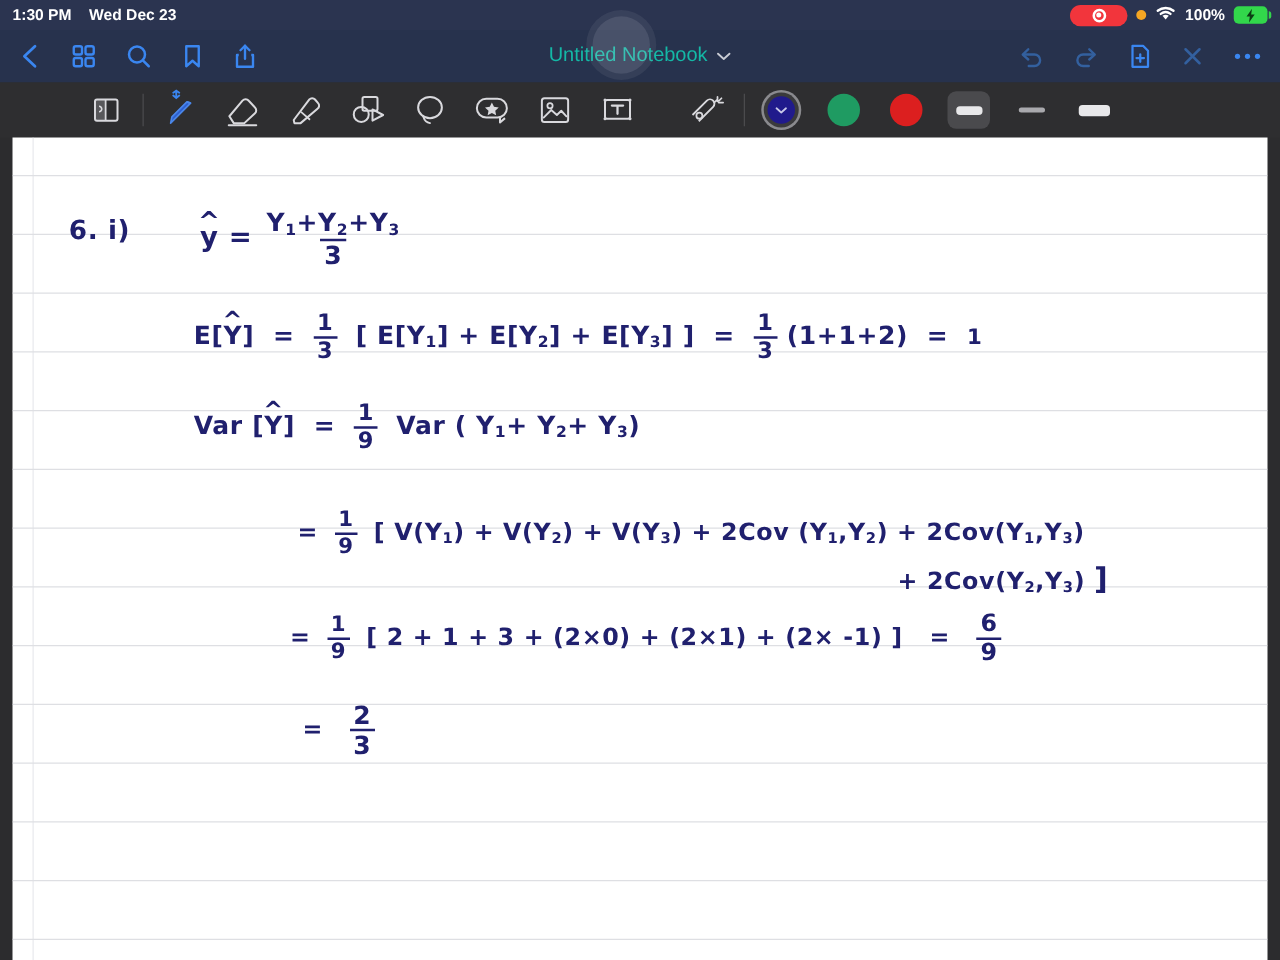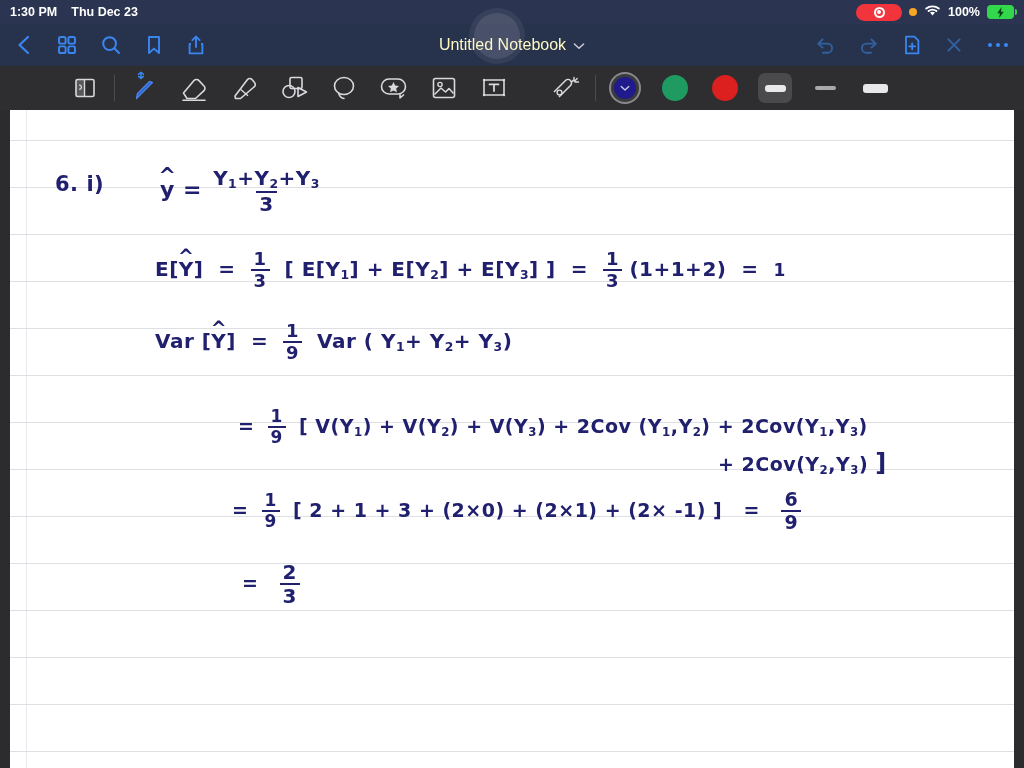--- a/index.html
+++ b/index.html
@@ -47,21 +47,21 @@
     position: absolute; top: 24px; left: 0; width: 1024px; height: 42px;
     background: #27324d;
     display: flex; align-items: center; padding: 0 14px;
   }
   .nav-left { display: flex; align-items: center; gap: 22px; }
   .nav-right { margin-left: auto; display: flex; align-items: center; gap: 22px; }
   .navicon { color: #3a86f0; display: flex; align-items: center; justify-content: center; }
   .navicon.dim { color: #33609f; }
   .nav-title {
     position: absolute; left: 0; width: 1024px; text-align: center;
-    color: #fef9c3; font-size: 16px; pointer-events: none;
+    color: #14b8a6; font-size: 16px; pointer-events: none;
     display: flex; align-items: center; justify-content: center; gap: 7px;
   }
   .touch-ring {
     position: absolute; left: 474px; top: 13px; width: 46px; height: 46px;
     border-radius: 50%; background: rgba(235,238,245,0.17);
     box-shadow: 0 0 0 5px rgba(235,238,245,0.07);
   }
 
   
   .toolbar {
@@ -104,21 +104,21 @@
   }
 </style>
 </head>
 <body>
 
 <div id="app">
 
   <div class="statusbar">
     <div class="status-left">
       <span>1:30 PM</span>
-      <span>Thu Dec 23</span>
+      <span>Wed Dec 23</span>
     </div>
     <div class="status-right">
       <span class="rec-pill">
         <span class="rec-dot">
             <i></i>
           </span>
       </span>
       <span class="orange-dot"></span>
       <span>
         <svg width="17" height="13" viewBox="0 0 17 13">

